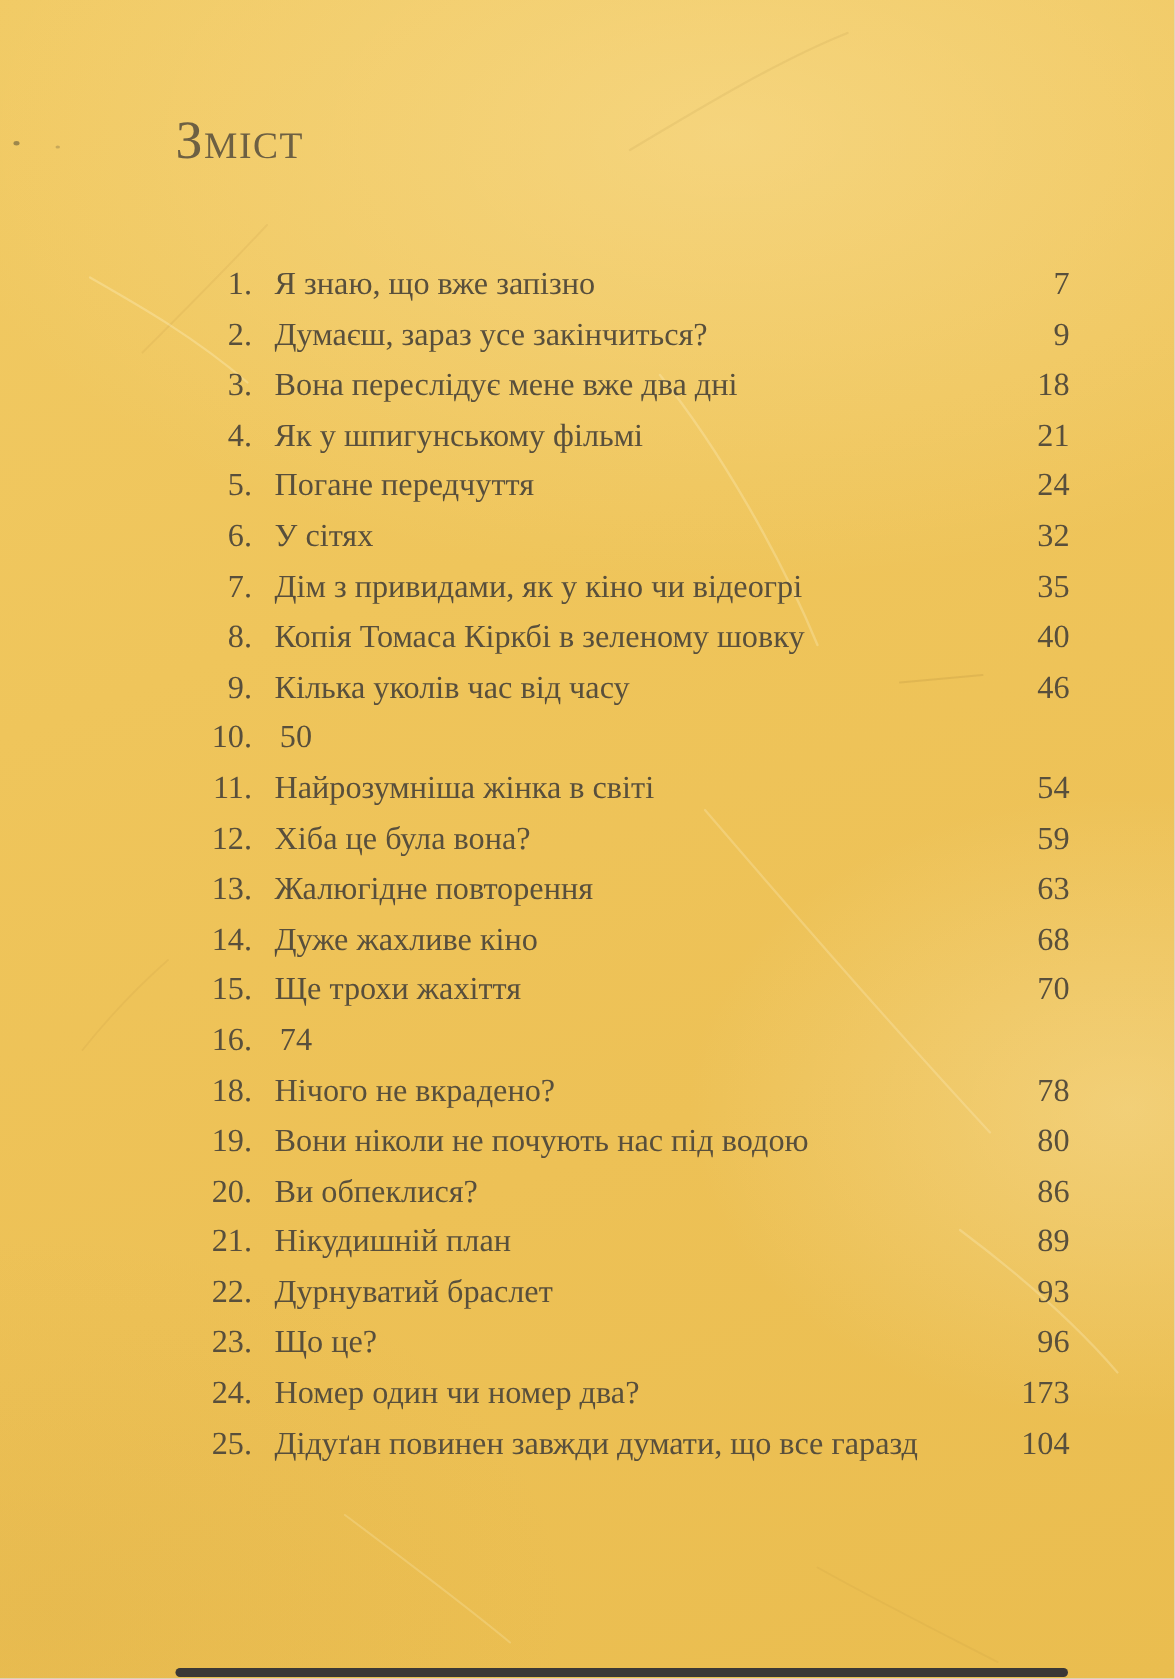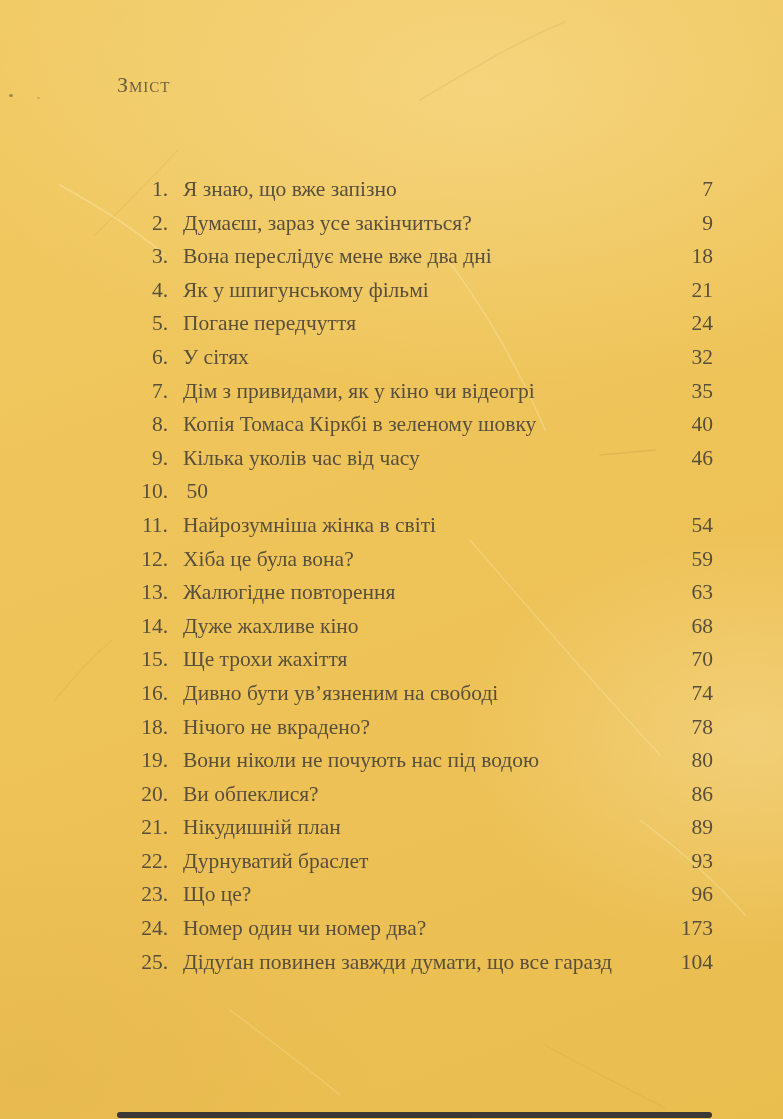--- a/index.html
+++ b/index.html
@@ -24,21 +24,21 @@
   .texture-layer {
     position: absolute;
     inset: 0;
     pointer-events: none;
   }
   .page-title {
     position: absolute;
     left: 117px;
     top: 72px;
     margin: 0;
-    font-size: 22px;
+    font-size: 36px;
     font-weight: 400;
     font-variant: small-caps;
     letter-spacing: 1px;
     color: #6d6043;
   }
   .toc-list {
     position: absolute;
     left: 117px;
     top: 173px;
     width: 596px;
@@ -194,21 +194,20 @@
     </div>
 
     <div class="toc-row">
       <span class="toc-num">15.</span>
       <span class="toc-title">Ще трохи жахіття</span>
       <span class="toc-page">70</span>
     </div>
 
     <div class="toc-row">
       <span class="toc-num">16.</span>
-      <span class="toc-title">Дивно бути ув’язненим на свободі</span>
       <span class="toc-page">74</span>
     </div>
 
 
     <div class="toc-row">
       <span class="toc-num">18.</span>
       <span class="toc-title">Нічого не вкрадено?</span>
       <span class="toc-page">78</span>
     </div>
 

